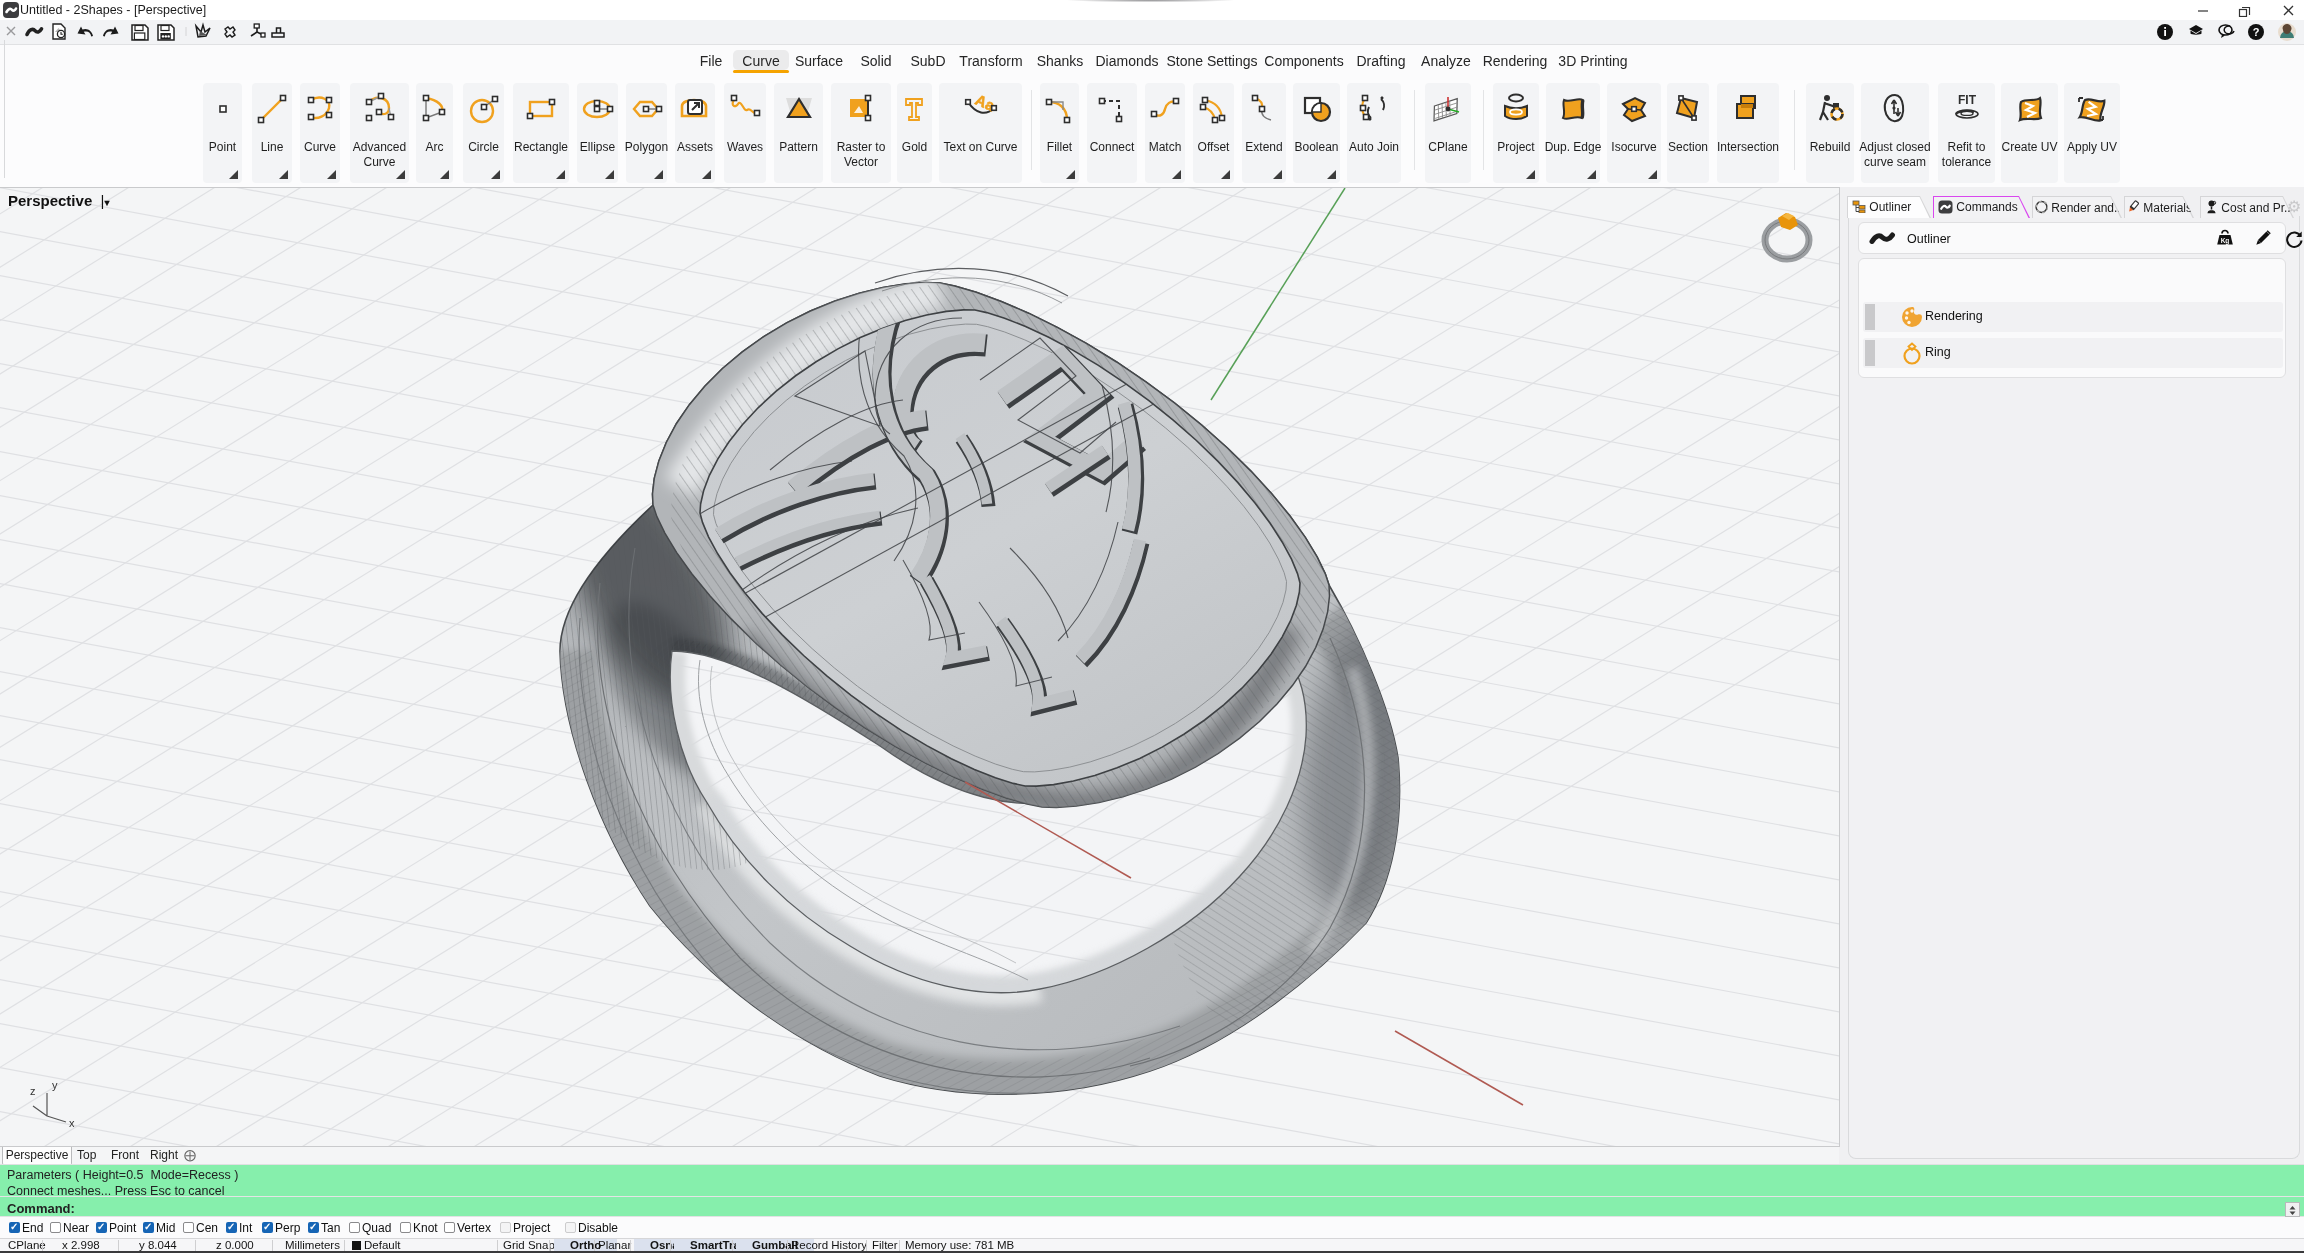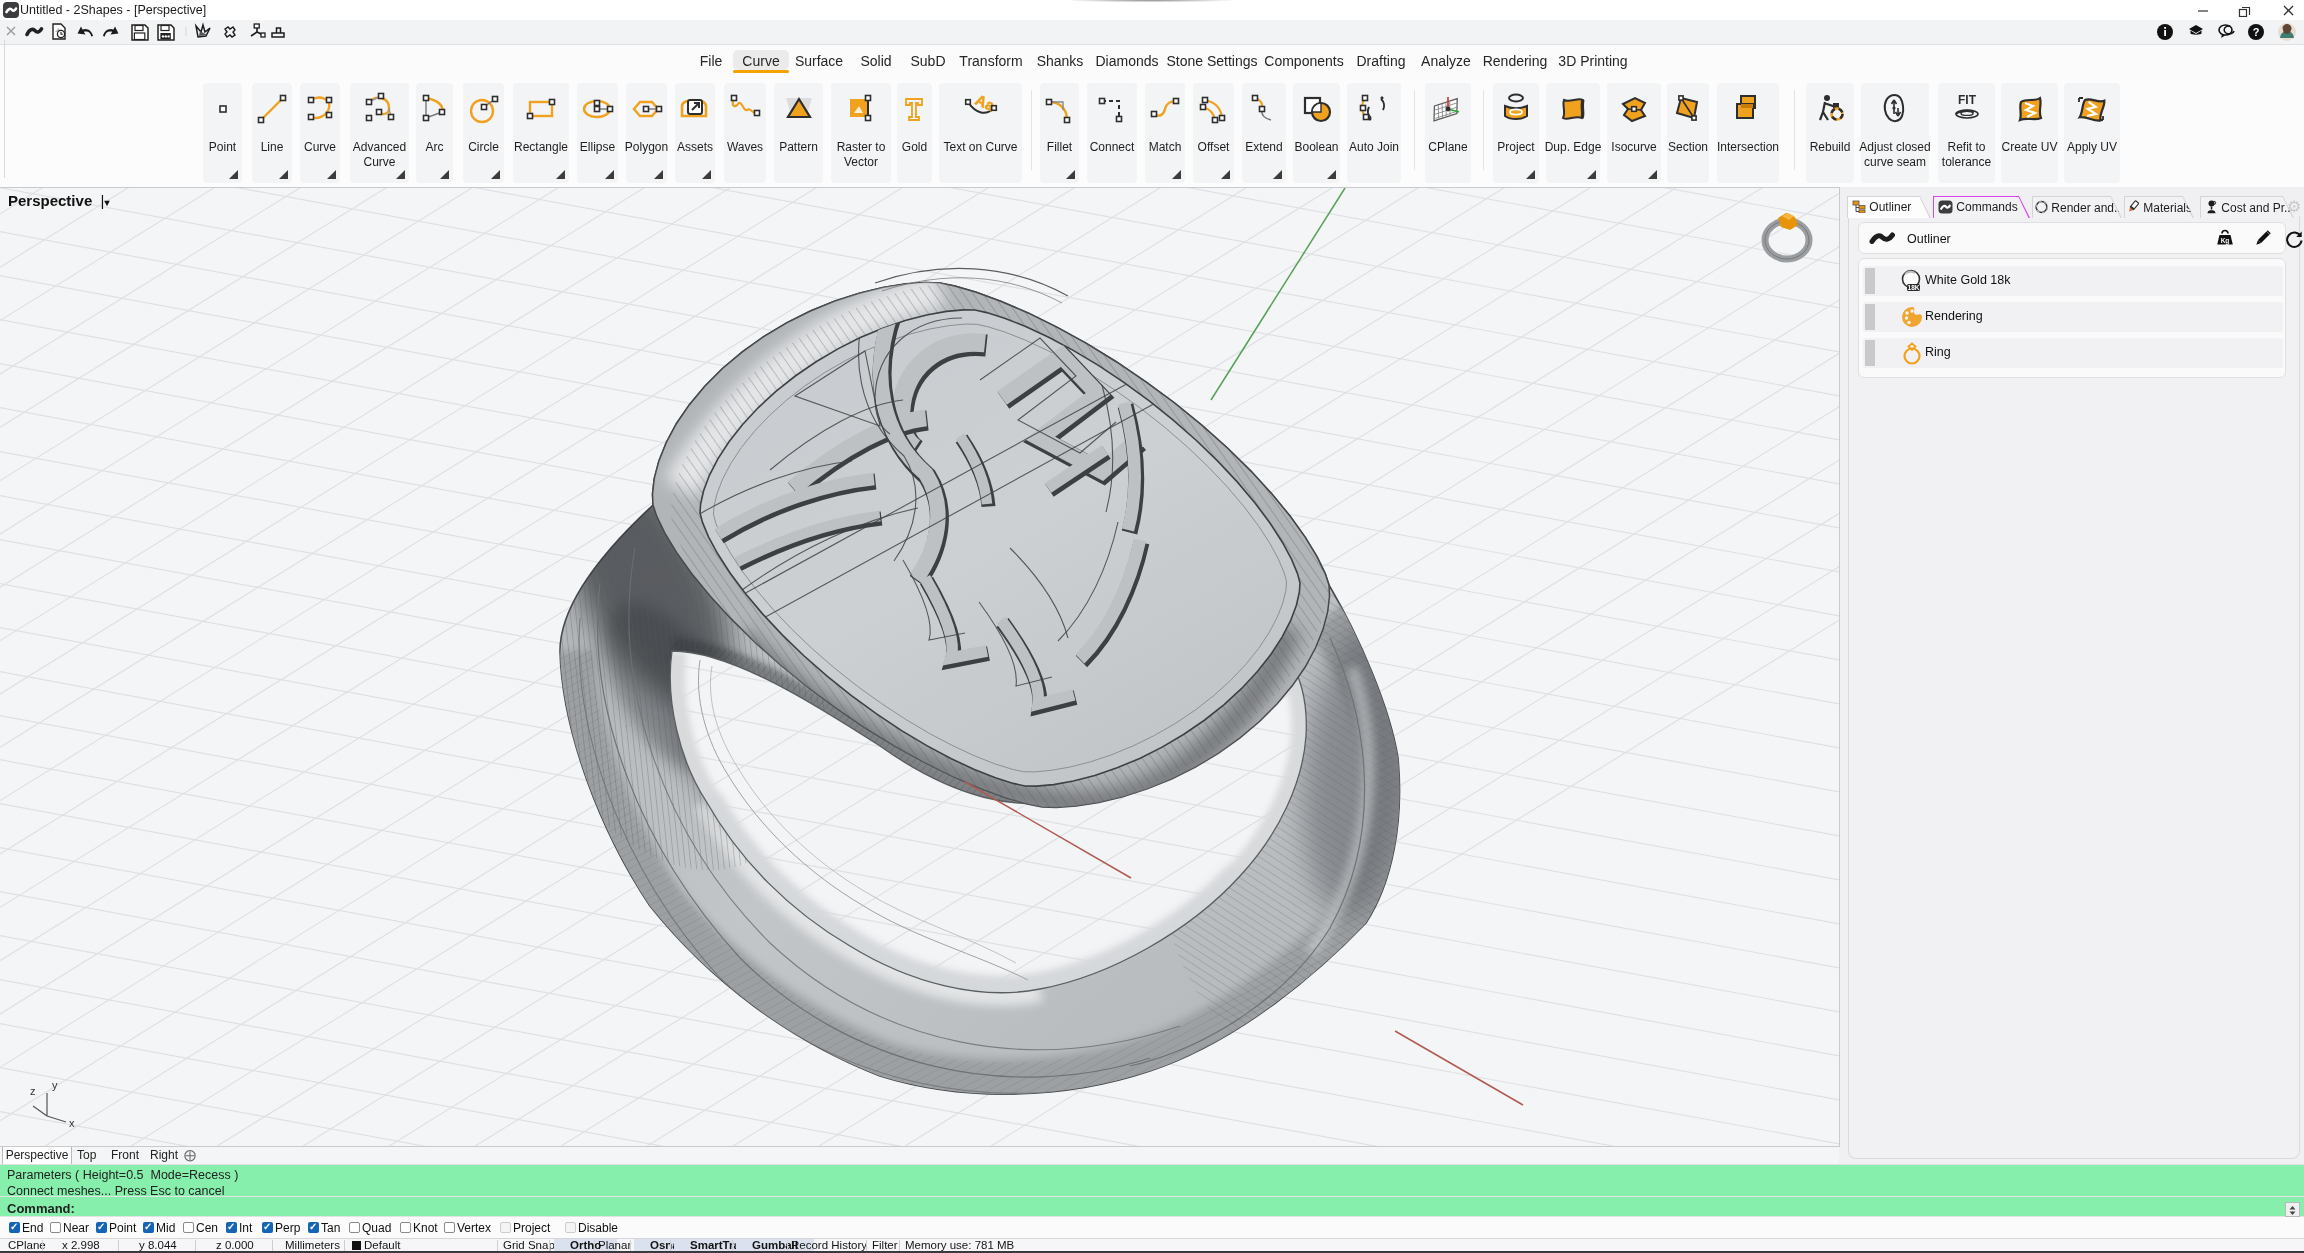--- a/index.html
+++ b/index.html
@@ -991,30 +991,20 @@
           <path d="M8.8 14.5 h4.4 l-2.2 4.5z" fill="#111"></path>
           <rect x="8.8" y="0.8" width="4.4" height="1.4" fill="#111"></rect>
         </g>
       </svg>
 <svg style="position:absolute;left:424px;top:5px" width="22" height="22">
         <path d="M17.5 8 a7.2 7.2 0 1 0 1 4.5" fill="none" stroke="#111" stroke-width="2"></path>
         <path d="M18.7 3.5 v5.5 h-5.5z" fill="#111"></path>
       </svg>
 </div>
 <div style="position:absolute;left:15px;top:68px;width:428px;height:120px;background:#fafafb;border:1px solid #dfdfe1;border-radius:6px;box-sizing:border-box">
-<div class="prow" style="top:7px">
-        <div class="pbar"></div>
-        <span style="position:absolute;left:36px;top:2px"><svg width="26" height="26">
-            <circle cx="12" cy="11" r="8.5" fill="#fdfdfd" stroke="#333" stroke-width="1.6"></circle>
-            <path d="M6 6 a8.5 8.5 0 0 1 10 -1" fill="none" stroke="#bbb" stroke-width="2"></path>
-            <rect x="8" y="16" width="13" height="7" rx="1.5" fill="#2c2c2c"></rect>
-            <text x="14.5" y="21.5" font-size="6.5" fill="#fff" text-anchor="middle" font-weight="bold">18K</text>
-          </svg></span>
-        <span class="prowtext">White Gold 18k</span>
-      </div>
 <div class="prow" style="top:43px">
         <div class="pbar"></div>
         <span style="position:absolute;left:36px;top:2px"><svg width="26" height="26">
             <path d="M13 3 a10 10 0 1 0 10 10 c0-2.5-2-3-4-2.5 -2.6 0.7-4.5-0.5-4-3 C15.6 5 15.5 3 13 3z" fill="#f0a432"></path>
             <circle cx="8" cy="9" r="1.7" fill="#fff" opacity="0.9"></circle>
             <circle cx="13" cy="7" r="1.7" fill="#fff" opacity="0.9"></circle>
             <circle cx="7.5" cy="14" r="1.7" fill="#fff" opacity="0.9"></circle>
             <circle cx="10" cy="18.5" r="1.7" fill="#fff" opacity="0.9"></circle>
           </svg></span>
         <span class="prowtext">Rendering</span>

